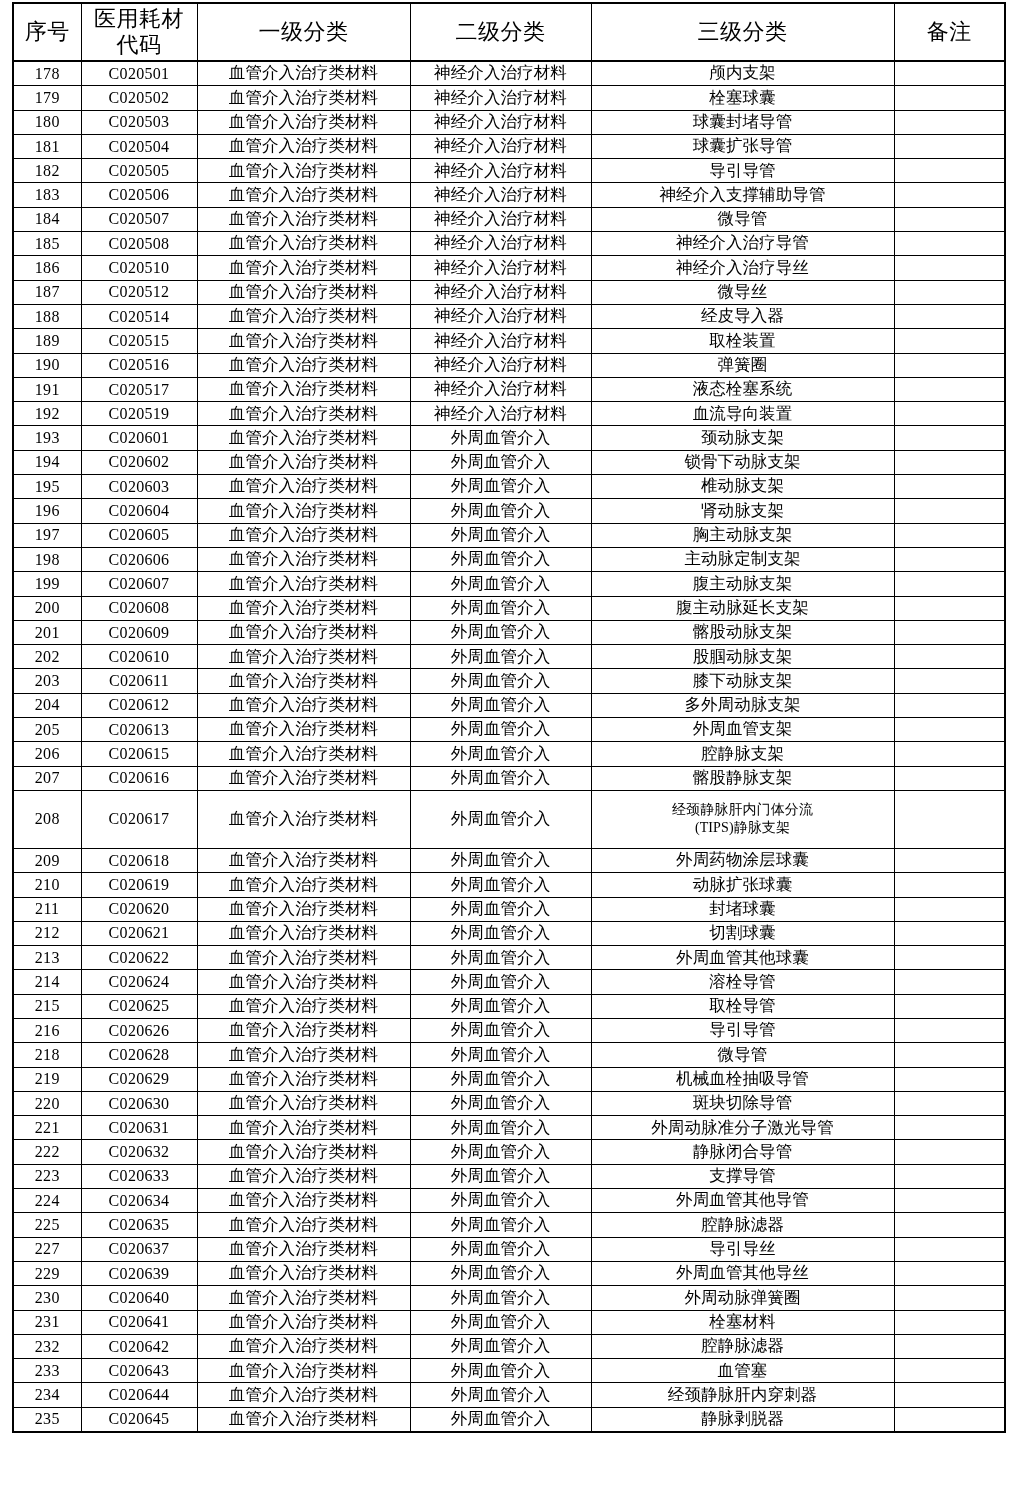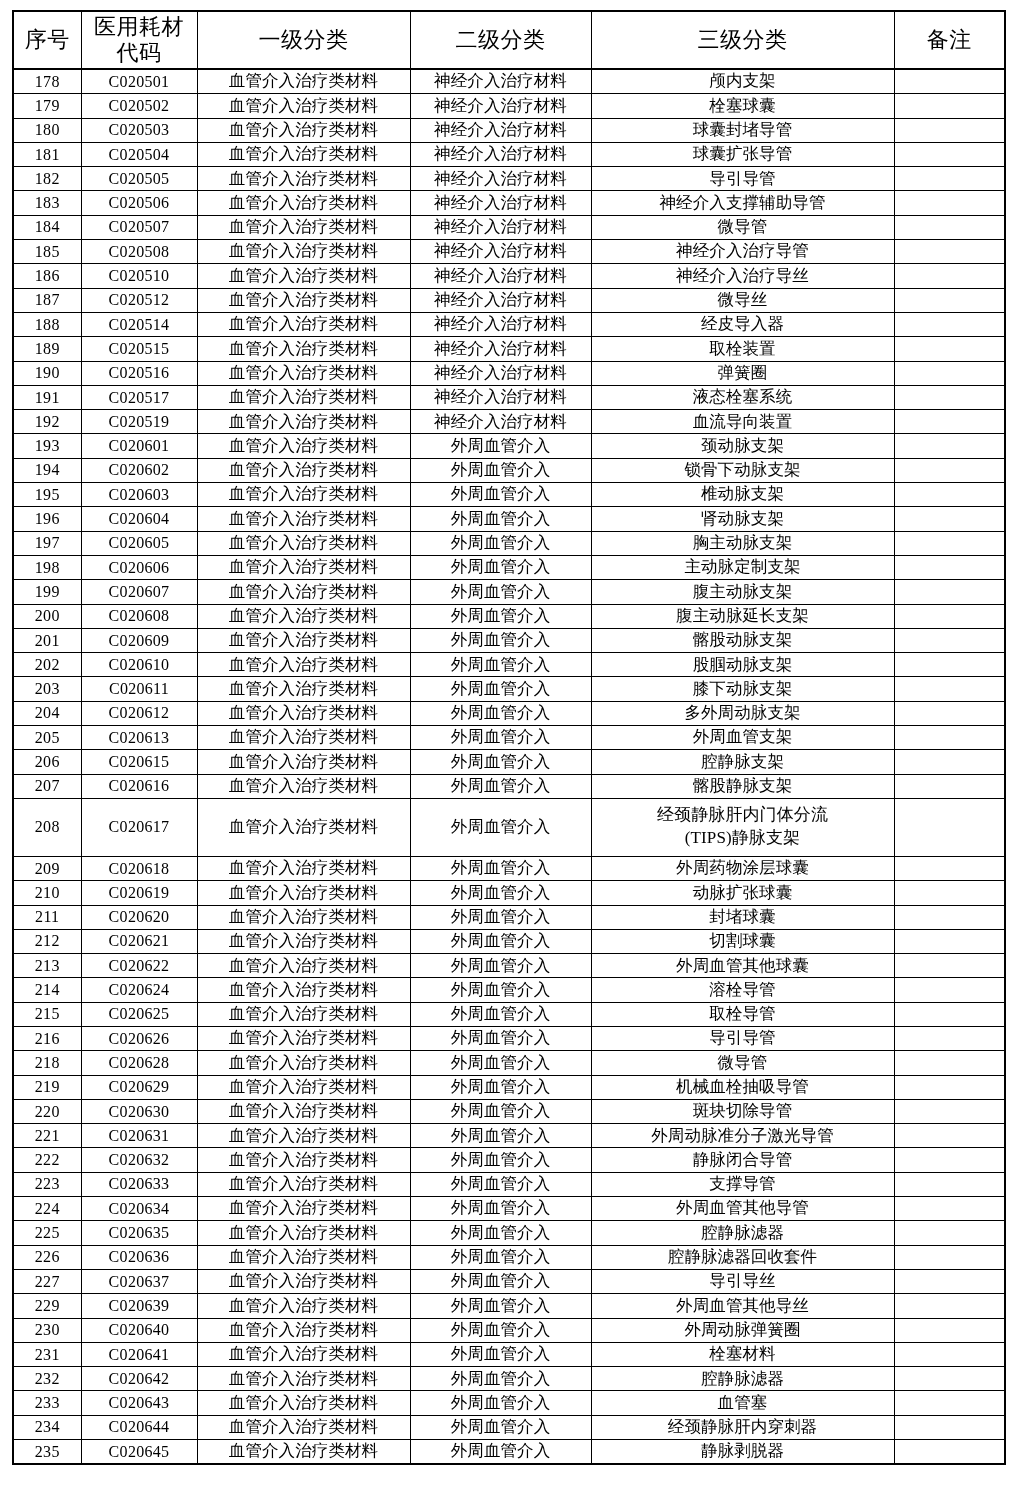--- a/index.html
+++ b/index.html
@@ -13,21 +13,21 @@
     font-family: "Liberation Serif", "DejaVu Serif", serif;
     color: #000000;
     overflow: hidden;
   }
 
   .page {
     position: relative;
     width: 1014px;
     height: 1492px;
     box-sizing: border-box;
-    padding: 10px 10px 0 12px;
+    padding: 2px 10px 0 12px;
   }
 
   table.catalog {
     width: 992px;
     border-collapse: collapse;
     table-layout: fixed;
     border: 2.5px solid #000;
   }
 
   table.catalog col.c-seq      { width: 68px; }
@@ -72,21 +72,21 @@
     letter-spacing: 0.3px;
   }
 
   table.catalog tbody tr.tall td {
     height: 57px;
     white-space: normal;
   }
 
   table.catalog tbody tr.tall td.lvl3 {
     line-height: 1.35;
-    font-size: 17px;
+    font-size: 14px;
     margin-left: 44px;
   }
 
   .two-line span { display: block; text-align: center; }
 </style>
 </head>
 <body>
 
 <div class="page">
   <table class="catalog">
@@ -485,28 +485,20 @@
         </tr>
         <tr>
           <td class="seq">225</td>
           <td class="code">C020635</td>
           <td class="lvl1">血管介入治疗类材料</td>
           <td class="lvl2">外周血管介入</td>
           <td class="lvl3">腔静脉滤器</td>
           <td class="remark"></td>
         </tr>
         <tr>
-          <td class="seq">226</td>
-          <td class="code">C020636</td>
-          <td class="lvl1">血管介入治疗类材料</td>
-          <td class="lvl2">外周血管介入</td>
-          <td class="lvl3">腔静脉滤器回收套件</td>
-          <td class="remark"></td>
-        </tr>
-        <tr>
           <td class="seq">227</td>
           <td class="code">C020637</td>
           <td class="lvl1">血管介入治疗类材料</td>
           <td class="lvl2">外周血管介入</td>
           <td class="lvl3">导引导丝</td>
           <td class="remark"></td>
         </tr>
         <tr>
           <td class="seq">229</td>
           <td class="code">C020639</td>

